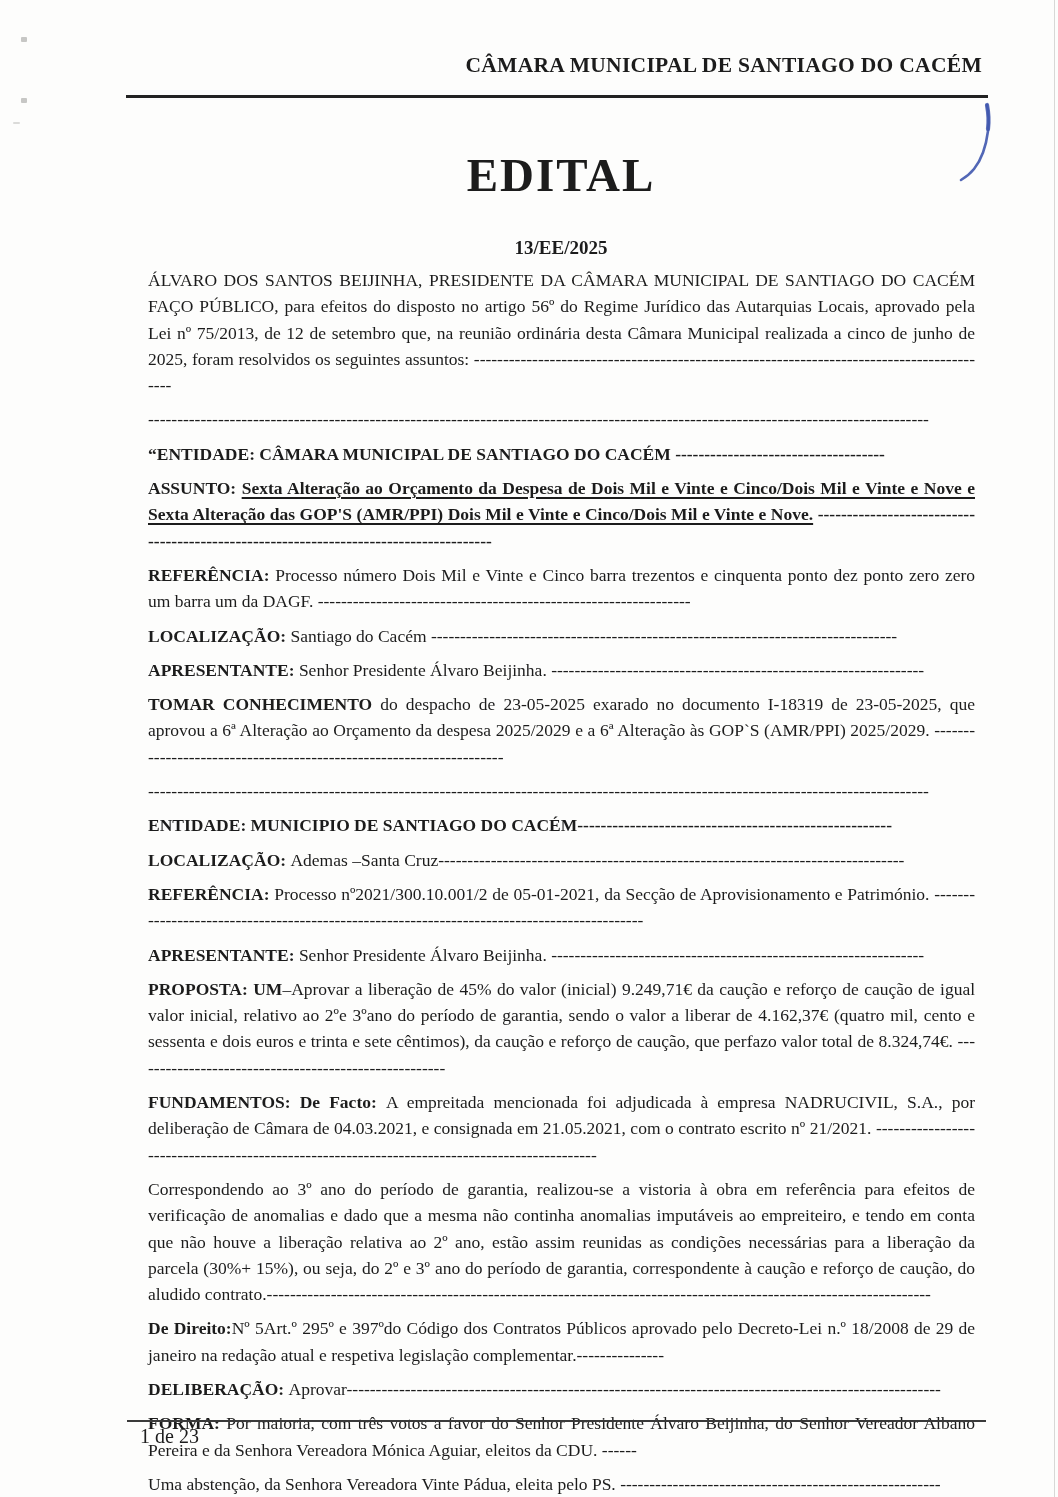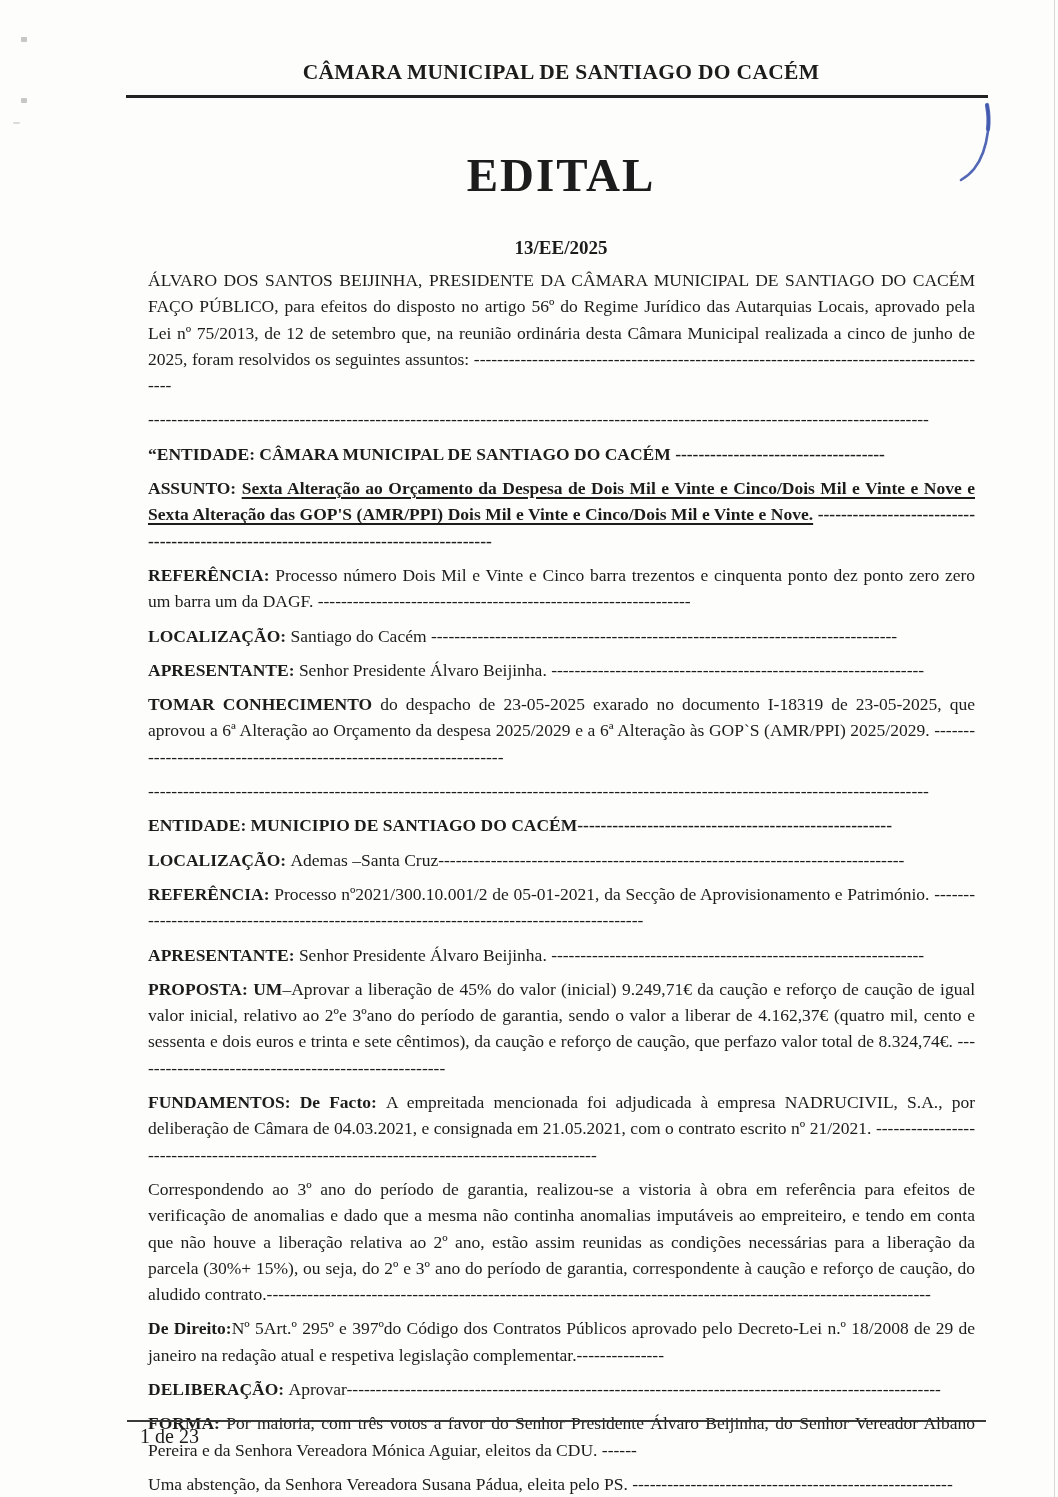--- a/index.html
+++ b/index.html
@@ -6,22 +6,22 @@
   .page {
     position: relative;
     width: 1058px;
     height: 1497px;
     background: #fdfdfc;
     overflow: hidden;
     font-family: "Liberation Serif", serif;
     color: #1c1c1c;
   }
   .institution {
-    position: absolute; top: 60px; left: 140px; width: 842px;
-    text-align: center; font-weight: bold; font-size: 21.5px;
+    position: absolute; top: 53px; left: 140px; width: 842px;
+    text-align: right; font-weight: bold; font-size: 21.5px;
     letter-spacing: 0.3px; white-space: nowrap;
   }
   .header-rule {
     position: absolute; top: 95px; left: 126px; width: 862px;
     height: 2.5px; background: #222;
   }
   .doc-title {
     position: absolute; top: 148px; left: 140px; width: 842px; margin: 0;
     text-align: center; font-weight: bold; font-size: 47px; letter-spacing: 2px;
   }
@@ -113,20 +113,20 @@
     <p><span class="b">FUNDAMENTOS: De Facto: </span><span>A empreitada mencionada foi adjudicada à empresa NADRUCIVIL, S.A., por deliberação de Câmara de 04.03.2021, e consignada em 21.05.2021, com o contrato escrito nº 21/2021. </span><span>----------------------------------------------------------------------------------------------</span></p>
 
     <p><span>Correspondendo ao 3º ano do período de garantia, realizou-se a vistoria à obra em referência para efeitos de verificação de anomalias e dado que a mesma não continha anomalias imputáveis ao empreiteiro, e tendo em conta que não houve a liberação relativa ao 2º ano, estão assim reunidas as condições necessárias para a liberação da parcela (30%+ 15%), ou seja, do 2º e 3º ano do período de garantia, correspondente à caução e reforço de caução, do aludido contrato.</span><span>------------------------------------------------------------------------------------------------------------------</span></p>
 
     <p><span class="b">De Direito:</span><span>Nº 5Art.º 295º e 397ºdo Código dos Contratos Públicos aprovado pelo Decreto-Lei n.º 18/2008 de 29 de janeiro na redação atual e respetiva legislação complementar.</span><span>---------------</span></p>
 
     <p><span class="b">DELIBERAÇÃO: </span><span>Aprovar</span><span>------------------------------------------------------------------------------------------------------</span></p>
 
     <p><span class="b">FORMA: </span><span>Por maioria, com três votos a favor do Senhor Presidente Álvaro Beijinha, do Senhor Vereador Albano Pereira e da Senhora Vereadora Mónica Aguiar, eleitos da CDU. </span><span>------</span></p>
 
-    <p><span>Uma abstenção, da Senhora Vereadora Susana Pádua, eleita pelo PS. </span><span>-------------------------------------------------------</span></p>
+    <p><span>Uma abstenção, da Senhora Vereadora Vinte Pádua, eleita pelo PS. </span><span>-------------------------------------------------------</span></p>
 
   </div>
 
   <div class="footer-rule"></div>
   <div class="page-number">1 de 23</div>
 
 </div>
 
 </body></html>

